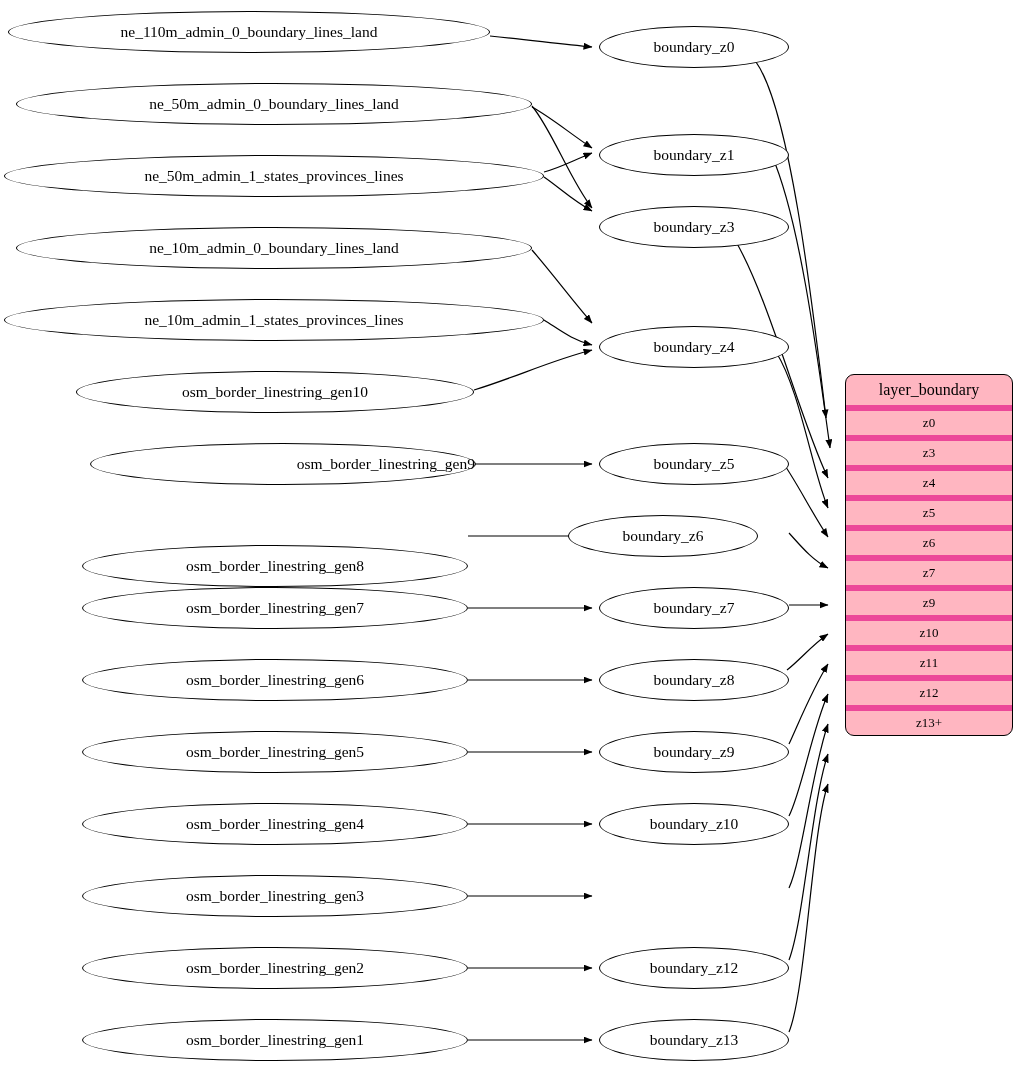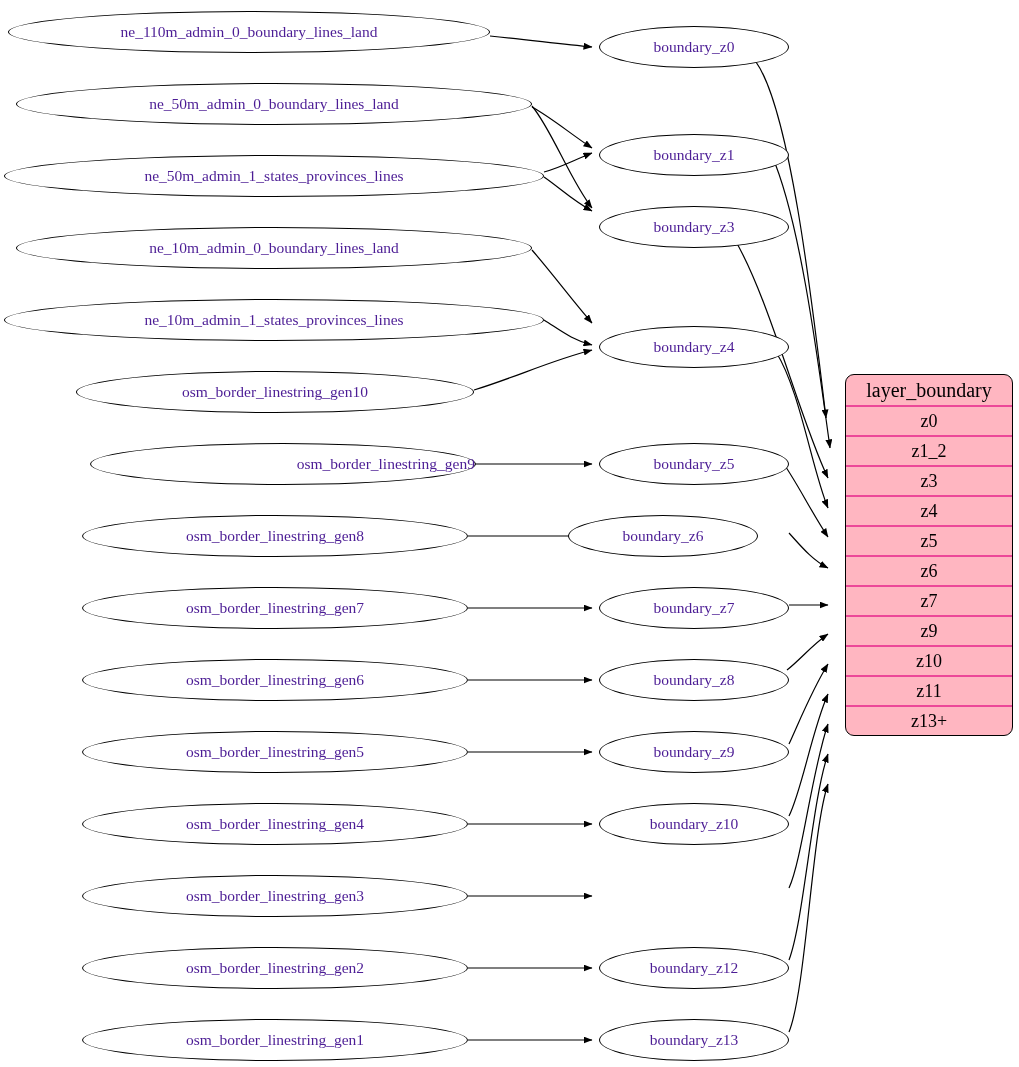--- a/index.html
+++ b/index.html
@@ -27,21 +27,21 @@
   .node {
     position: absolute;
     display: flex;
     align-items: center;
     justify-content: center;
     box-sizing: border-box;
     border: 1px solid #000000;
     background: #ffffff;
     border-radius: 50% / 50%;
     font-size: 15.5px;
-    color: #4c1d95;
+    color: #000000;
     white-space: nowrap;
   }
   .node span {
     line-height: 1;
   }
   #layer-table {
     position: absolute;
     left: 845px;
     top: 374px;
     width: 168px;
@@ -49,28 +49,28 @@
     background: #ffb6c1;
     border: 1px solid #000000;
     border-radius: 9px;
     overflow: hidden;
   }
   #layer-table .row {
     height: 30px;
     display: flex;
     align-items: center;
     justify-content: center;
-    font-size: 18px;
+    font-size: 13px;
     color: #000000;
-    border-top: 2px solid #ec4899;
+    border-top: 6px solid #ec4899;
     box-sizing: border-box;
   }
   #layer-table .row.header {
     border-top: none;
-    font-size: 20px;
+    font-size: 16px;
   }
 </style>
 </head>
 <body>
 
 <div id="canvas">
 
   <svg id="edges" viewBox="0 0 1019 1067">
     <defs>
       <marker id="arrow" markerWidth="9" markerHeight="7" refX="8.5" refY="3.5" orient="auto" markerUnits="userSpaceOnUse">
@@ -127,21 +127,21 @@
     </div>
   <div class="node" style="left:4px;top:299px;width:540px;height:42px;">
       <span>ne_10m_admin_1_states_provinces_lines</span>
     </div>
   <div class="node" style="left:76px;top:371px;width:398px;height:42px;">
       <span>osm_border_linestring_gen10</span>
     </div>
   <div class="node" style="left:90px;top:443px;width:386px;height:42px;justify-content:flex-end;">
       <span>osm_border_linestring_gen9</span>
     </div>
-  <div class="node" style="left:82px;top:515px;width:386px;height:42px;">
+  <div class="node" style="left:82px;top:545px;width:386px;height:42px;">
       <span>osm_border_linestring_gen8</span>
     </div>
   <div class="node" style="left:82px;top:587px;width:386px;height:42px;">
       <span>osm_border_linestring_gen7</span>
     </div>
   <div class="node" style="left:82px;top:659px;width:386px;height:42px;">
       <span>osm_border_linestring_gen6</span>
     </div>
   <div class="node" style="left:82px;top:731px;width:386px;height:42px;">
       <span>osm_border_linestring_gen5</span>
@@ -192,25 +192,25 @@
   <div class="node" style="left:599px;top:947px;width:190px;height:42px;">
       <span>boundary_z12</span>
     </div>
   <div class="node" style="left:599px;top:1019px;width:190px;height:42px;">
       <span>boundary_z13</span>
     </div>
 
   <div id="layer-table">
     <div class="row header">layer_boundary</div>
     <div class="row">z0</div>
-    <div class="row">z1_2</div>
     <div class="row">z3</div>
     <div class="row">z4</div>
     <div class="row">z5</div>
     <div class="row">z6</div>
     <div class="row">z7</div>
     <div class="row">z9</div>
     <div class="row">z10</div>
     <div class="row">z11</div>
+    <div class="row">z12</div>
     <div class="row">z13+</div>
   </div>
 
 </div>
 
 </body></html>

